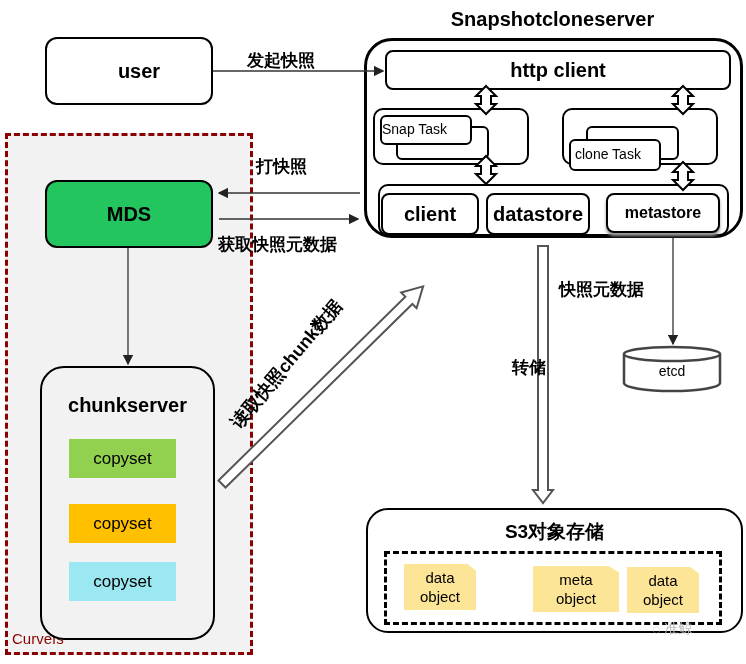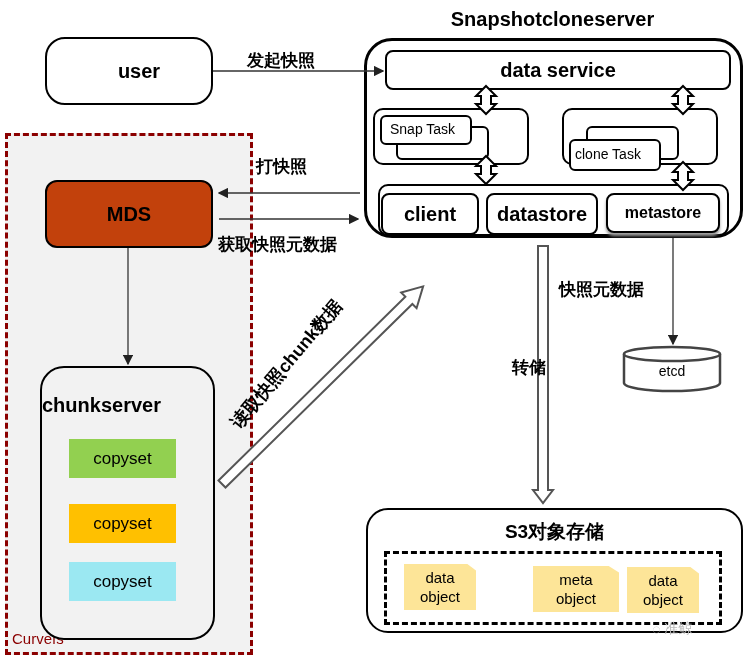--- a/index.html
+++ b/index.html
@@ -11,51 +11,51 @@
   .center { display:flex; align-items:center; justify-content:center; }
   .lbl { position:absolute; font-weight:bold; font-size:17px; white-space:nowrap; }
   svg.overlay { position:absolute; left:0; top:0; }
 </style>
 </head>
 <body>
 
 <div class="abs" style="left:5px;top:133px;width:248px;height:522px;background:#F2F2F2;border:3px dashed #8B0000;box-sizing:border-box;"></div>
 <div class="abs" style="left:12px;top:630px;font-size:15px;color:#8B0000;">Curvefs</div>
 
-<div class="box center bold" style="left:45px;top:37px;width:168px;height:68px;border-radius:20px;font-size:20px;padding-left:20px;">user</div>
+<div class="box center bold" style="left:45px;top:37px;width:168px;height:68px;border-radius:12px;font-size:20px;padding-left:20px;">user</div>
 
-<div class="box center bold" style="left:45px;top:180px;width:168px;height:68px;border-radius:12px;font-size:20px;background:#c2410c;">MDS</div>
+<div class="box center bold" style="left:45px;top:180px;width:168px;height:68px;border-radius:12px;font-size:20px;background:#22c55e;">MDS</div>
 
 <div class="box" style="left:40px;top:366px;width:175px;height:274px;border-radius:24px;background:#F2F2F2;">
-  <div class="abs bold" style="left:0;right:0;top:26px;text-align:left;font-size:20px;">chunkserver</div>
+  <div class="abs bold" style="left:0;right:0;top:26px;text-align:center;font-size:20px;">chunkserver</div>
   <div class="abs center" style="left:27px;top:71px;width:107px;height:39px;background:#92D050;font-size:17px;">copyset</div>
   <div class="abs center" style="left:27px;top:136px;width:107px;height:39px;background:#FFC000;font-size:17px;">copyset</div>
   <div class="abs center" style="left:27px;top:194px;width:107px;height:39px;background:#9BE8F2;font-size:17px;">copyset</div>
 </div>
 
 <div class="abs bold" style="left:365px;top:8px;width:375px;text-align:center;font-size:20px;">Snapshotcloneserver</div>
 <div class="box" style="left:364px;top:38px;width:379px;height:200px;border-radius:28px;border-width:3px;"></div>
 
-<div class="box center bold" style="left:385px;top:50px;width:346px;height:40px;border-radius:8px;font-size:20px;">data service</div>
+<div class="box center bold" style="left:385px;top:50px;width:346px;height:40px;border-radius:8px;font-size:20px;">http client</div>
 
 <div class="box" style="left:373px;top:108px;width:156px;height:57px;border-radius:10px;"></div>
 <div class="box" style="left:396px;top:126px;width:93px;height:34px;border-radius:6px;"></div>
-<div class="box" style="left:380px;top:115px;width:92px;height:30px;border-radius:6px;font-size:14px;padding-left:8px;line-height:24px;">
+<div class="box" style="left:380px;top:115px;width:92px;height:30px;border-radius:6px;font-size:14px;line-height:24px;">
   <span>Snap Task</span>
 </div>
 
 <div class="box" style="left:562px;top:108px;width:156px;height:57px;border-radius:10px;"></div>
 <div class="box" style="left:586px;top:126px;width:93px;height:34px;border-radius:6px;"></div>
 <div class="box" style="left:569px;top:115px;width:92px;height:32px;border-radius:6px;font-size:14px;padding-left:4px;line-height:26px;margin-top:24px;">
   <span>clone Task</span>
 </div>
 
 <div class="box" style="left:378px;top:184px;width:351px;height:52px;border-radius:10px;"></div>
 <div class="box center bold" style="left:381px;top:193px;width:98px;height:42px;border-radius:8px;font-size:20px;">client</div>
-<div class="box center bold" style="left:486px;top:193px;width:112px;height:42px;border-radius:8px;font-size:20px;">datastore</div>
+<div class="box center bold" style="left:486px;top:193px;width:104px;height:42px;border-radius:8px;font-size:20px;">datastore</div>
 <div class="box center bold" style="left:606px;top:193px;width:114px;height:40px;border-radius:8px;font-size:16px;box-shadow:0 3px 3px #999;">metastore</div>
 
 <svg class="abs" style="left:622px;top:345px;" width="100" height="50">
   <path d="M2,9 L2,38 A48,8 0 0 0 98,38 L98,9" fill="#fff" stroke="#444" stroke-width="2.5"></path>
   <ellipse cx="50" cy="9" rx="48" ry="7" fill="#fff" stroke="#444" stroke-width="2.5"></ellipse>
 </svg>
 <div class="abs" style="left:622px;top:363px;width:100px;text-align:center;font-size:14px;">etcd</div>
 
 <div class="box" style="left:366px;top:508px;width:377px;height:125px;border-radius:22px;"></div>
 <div class="abs bold" style="left:366px;top:519px;width:377px;text-align:center;font-size:19px;">S3对象存储</div>

